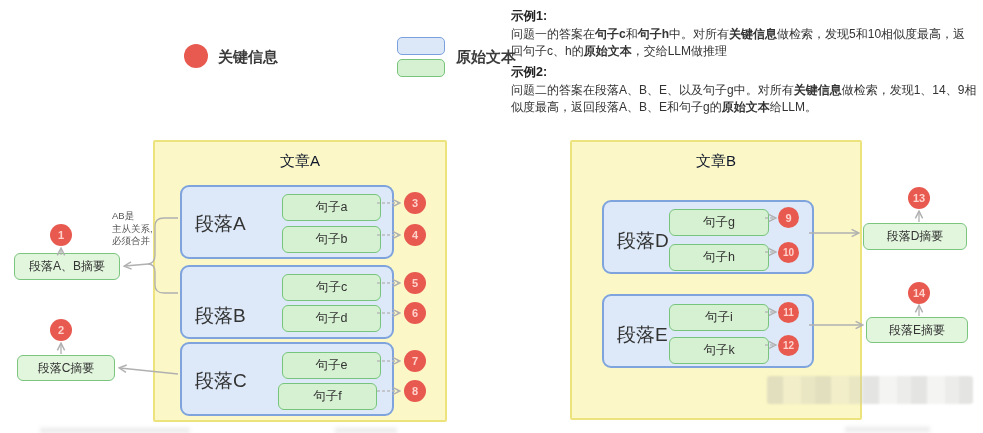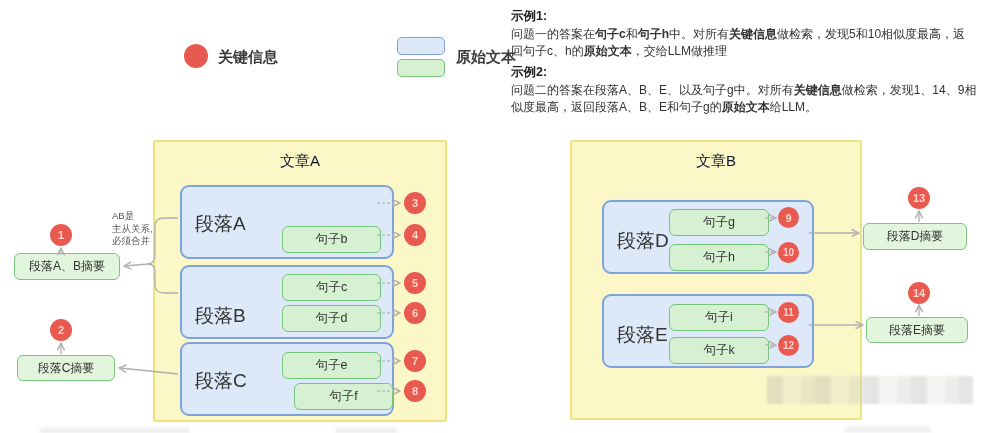--- a/index.html
+++ b/index.html
@@ -66,41 +66,44 @@
       <div class="ex-title">示例2:</div>
       <div class="ex-body"><span>问题二的答案在段落A、B、E、以及句子g中。对所有</span><span style="font-weight: 700;">关键信息</span><span>做检索，发现1、14、9相似度最高，返回段落A、B、E和句子g的</span><span style="font-weight: 700;">原始文本</span><span>给LLM。</span></div>
     </div>
   </div>
 
   <div class="article" style="left:153px;top:140px;width:290px;height:278px;">
     <div class="article-title">文章A</div>
 
     <div class="para" style="left:25px;top:43px;width:210px;height:70px;">
       <span class="para-label" style="top:24px;">段落A</span>
+      <div class="sent" style="left:100px;top:7px;width:97px;height:25px;">
+          <span>句子a</span>
+        </div>
       <div class="sent" style="left:100px;top:39px;width:97px;height:25px;align-items:center;">
           <span>句子b</span>
         </div>
     </div>
 
     <div class="para" style="left:25px;top:123px;width:210px;height:70px;">
       <span class="para-label" style="bottom:8px;">段落B</span>
       <div class="sent" style="left:100px;top:7px;width:97px;height:25px;">
           <span>句子c</span>
         </div>
       <div class="sent" style="left:100px;top:38px;width:97px;height:25px;">
           <span>句子d</span>
         </div>
     </div>
 
     <div class="para" style="left:25px;top:200px;width:210px;height:70px;">
       <span class="para-label" style="top:24px;">段落C</span>
       <div class="sent" style="left:100px;top:8px;width:97px;height:25px;">
           <span>句子e</span>
         </div>
-      <div class="sent" style="left:112px;top:39px;width:97px;height:25px;justify-content:center;">
+      <div class="sent" style="left:96px;top:39px;width:97px;height:25px;justify-content:center;">
           <span>句子f</span>
         </div>
     </div>
   </div>
 
   <div class="article" style="left:570px;top:140px;width:288px;height:276px;">
     <div class="article-title">文章B</div>
 
     <div class="para" style="left:30px;top:58px;width:208px;height:70px;">
       <span class="para-label" style="top:26px;">段落D</span>

